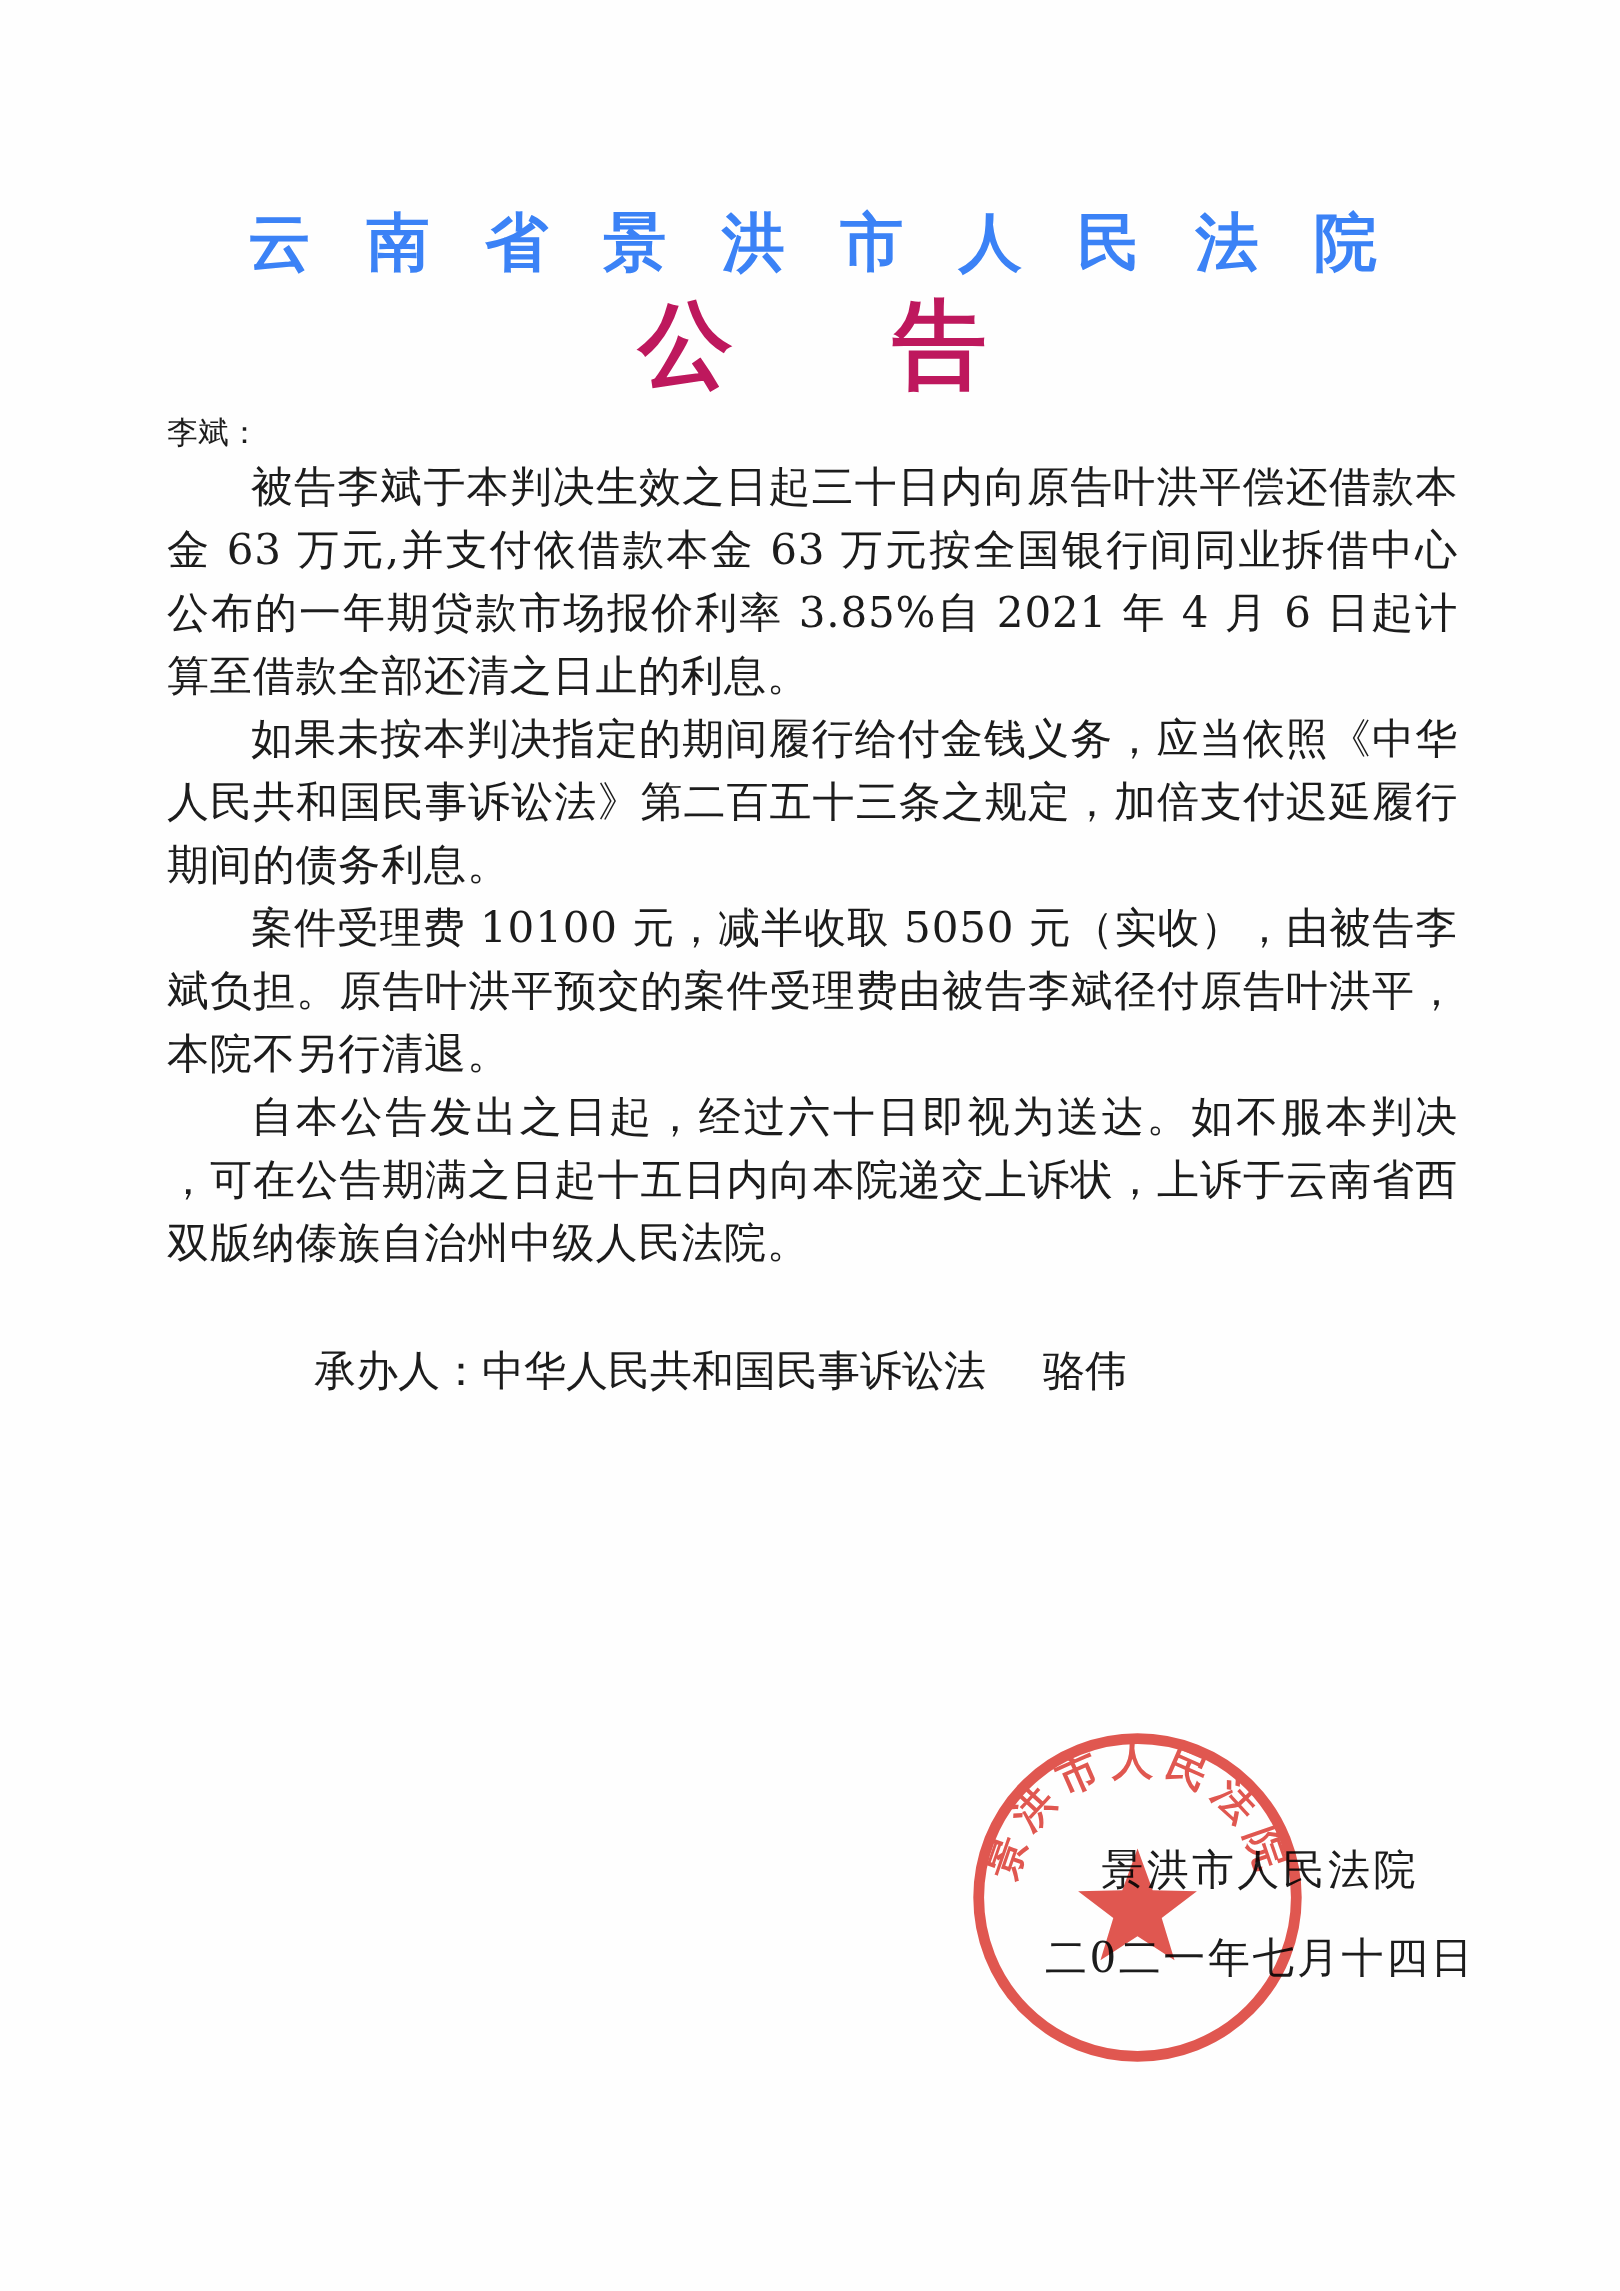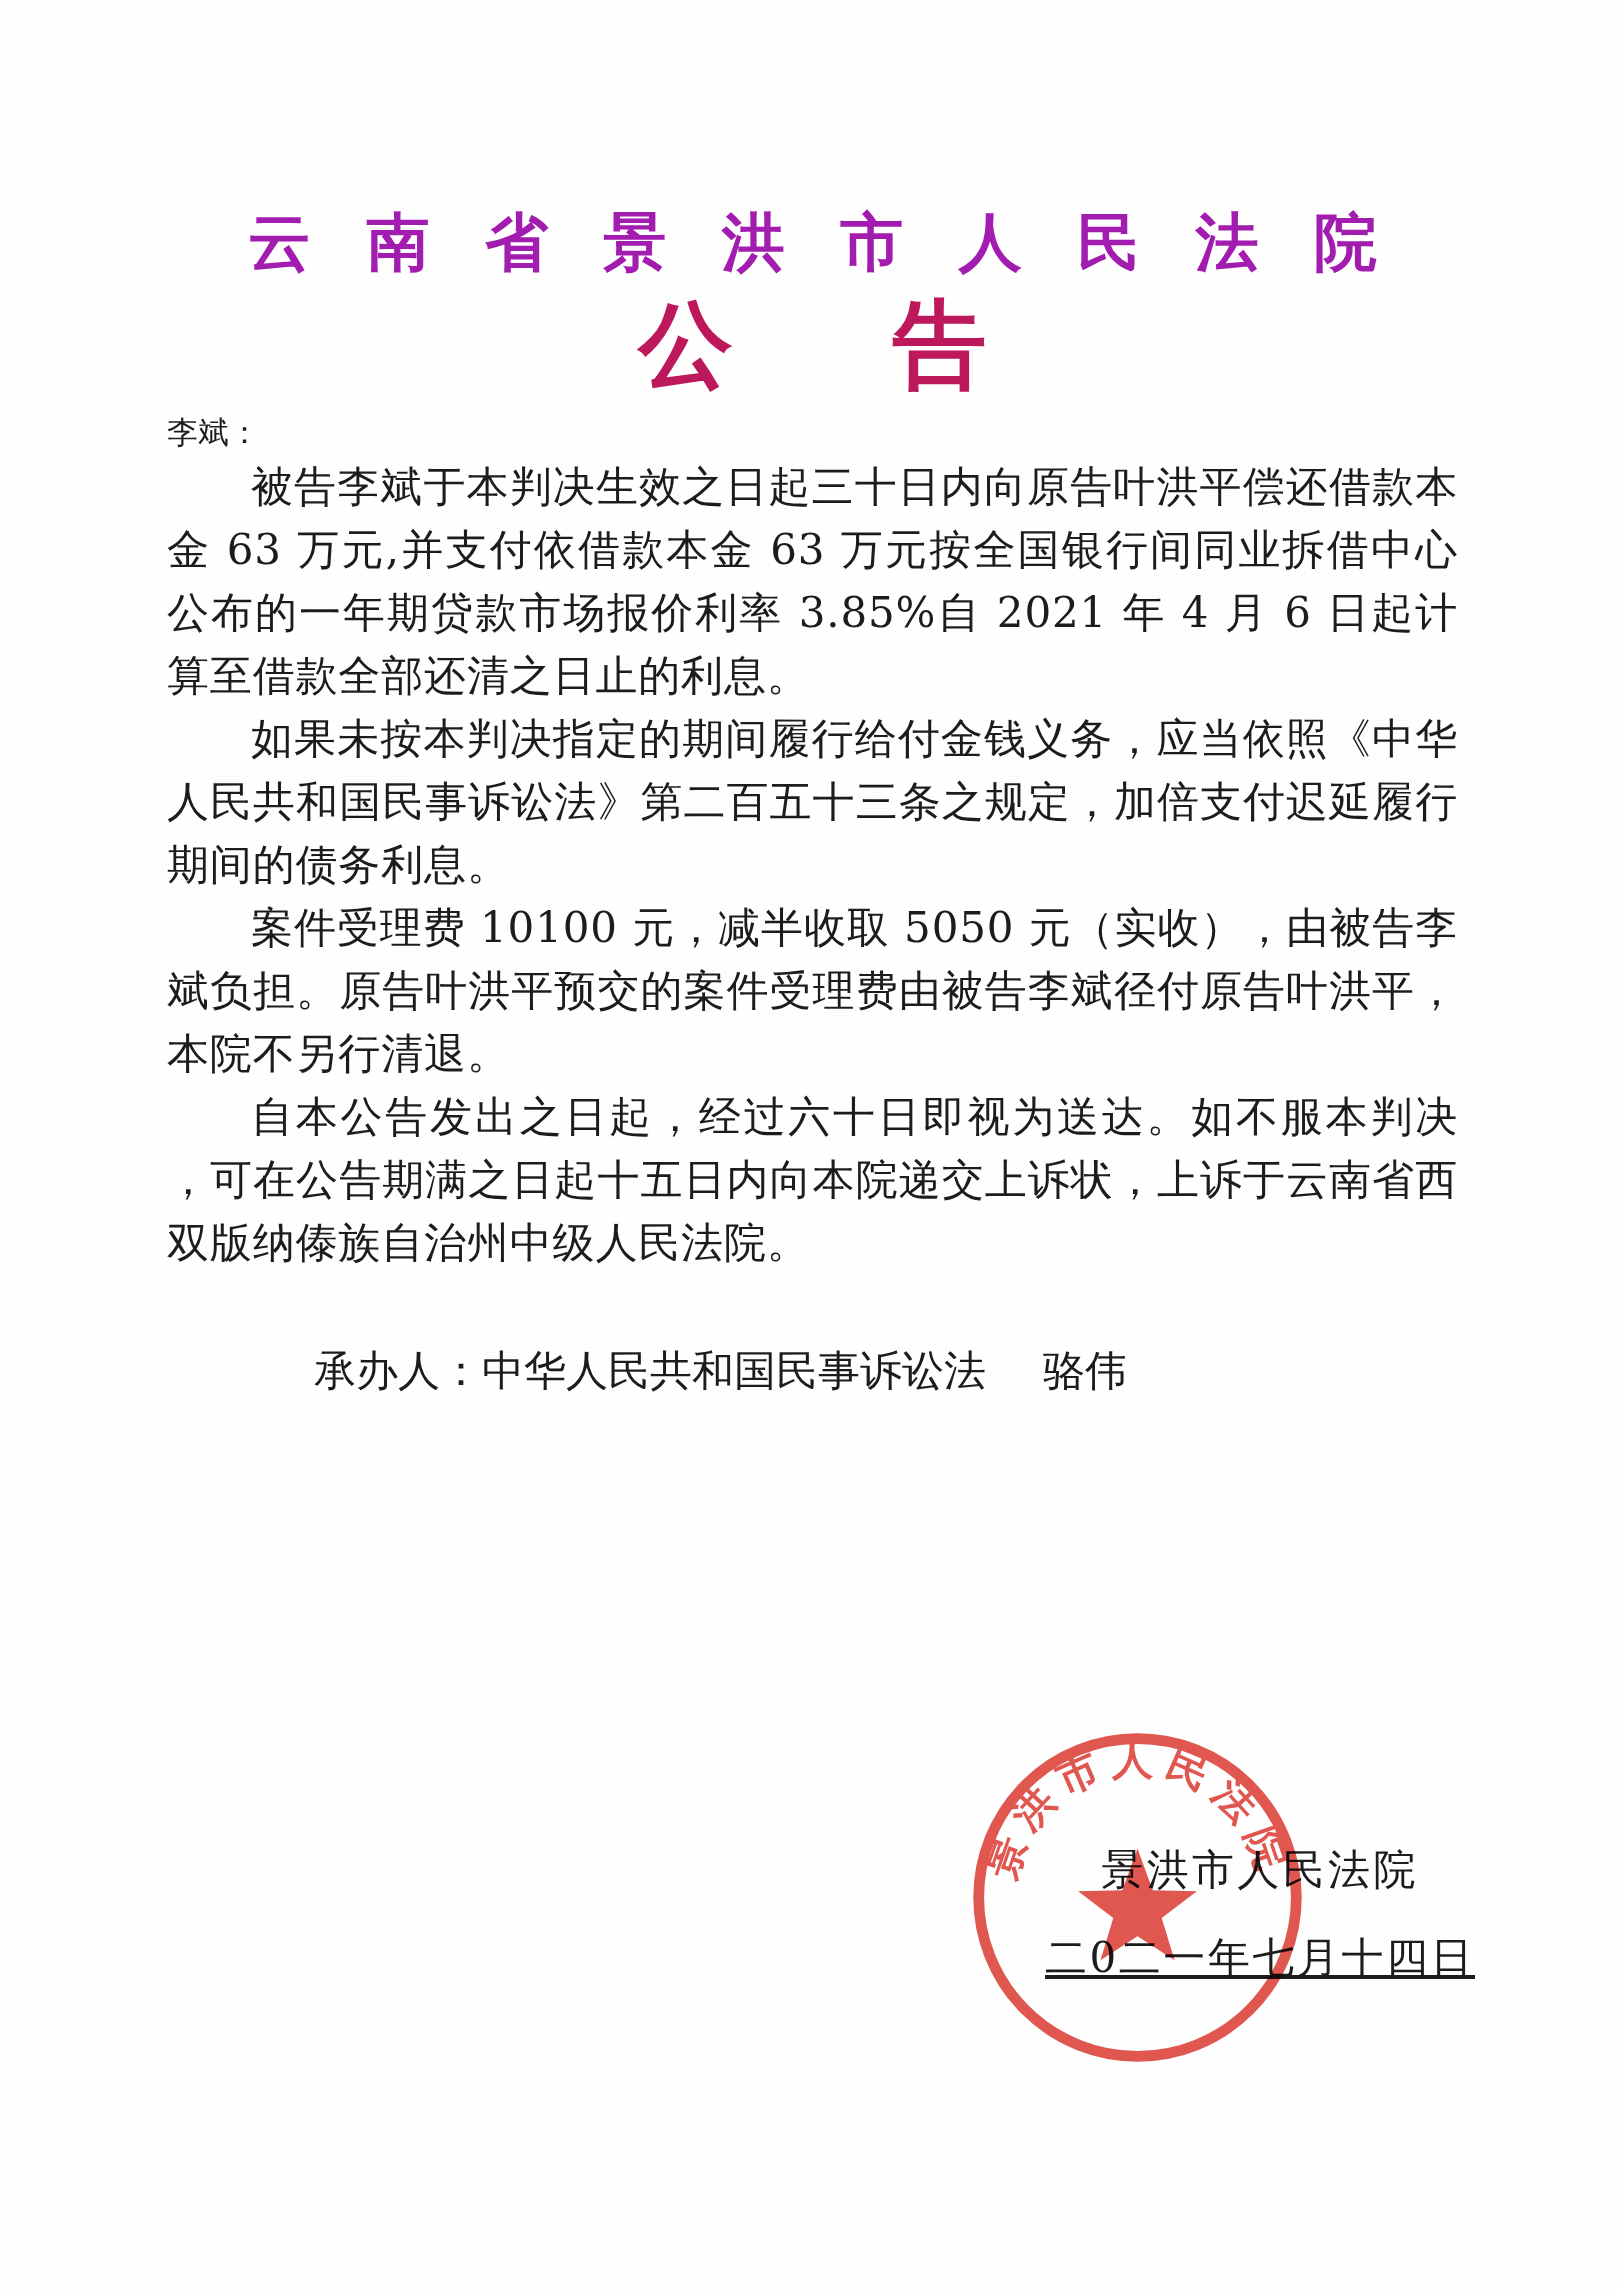--- a/index.html
+++ b/index.html
@@ -17,21 +17,21 @@
   .court-title{
     margin:0;
     font-family:"DejaVu Sans", sans-serif;
     font-weight:700;
     font-size:63px;
     line-height:1.1;
     text-align:center;
     letter-spacing:0.88em;
     text-indent:0.88em;
     white-space:nowrap;
-    color:#a21caf;
+    color:#3b82f6;
   }
   .notice-title{
     margin:13.7px 0 5.9px 0;
     font-family:"DejaVu Sans", sans-serif;
     font-weight:700;
     font-size:94px;
     line-height:1.15;
     text-align:center;
     letter-spacing:0.35em;
     text-indent:0.35em;
@@ -58,21 +58,21 @@
   .handler-name{margin-left:57px;}
   .signature{
     position:absolute;
     top:1841px;
     right:145px;
     text-align:center;
     font-size:42px;
     line-height:1.4;
   }
   .sig-court{margin-bottom:29px; letter-spacing:0.08em;}
-  .sig-date{letter-spacing:0.06em;text-decoration:underline;}
+  .sig-date{letter-spacing:0.06em;}
   .stamp{
     position:absolute;
     left:963px;
     top:1723px;
     width:349px;
     height:349px;
     opacity:0.88;
     mix-blend-mode:multiply;
     pointer-events:none;
   }

